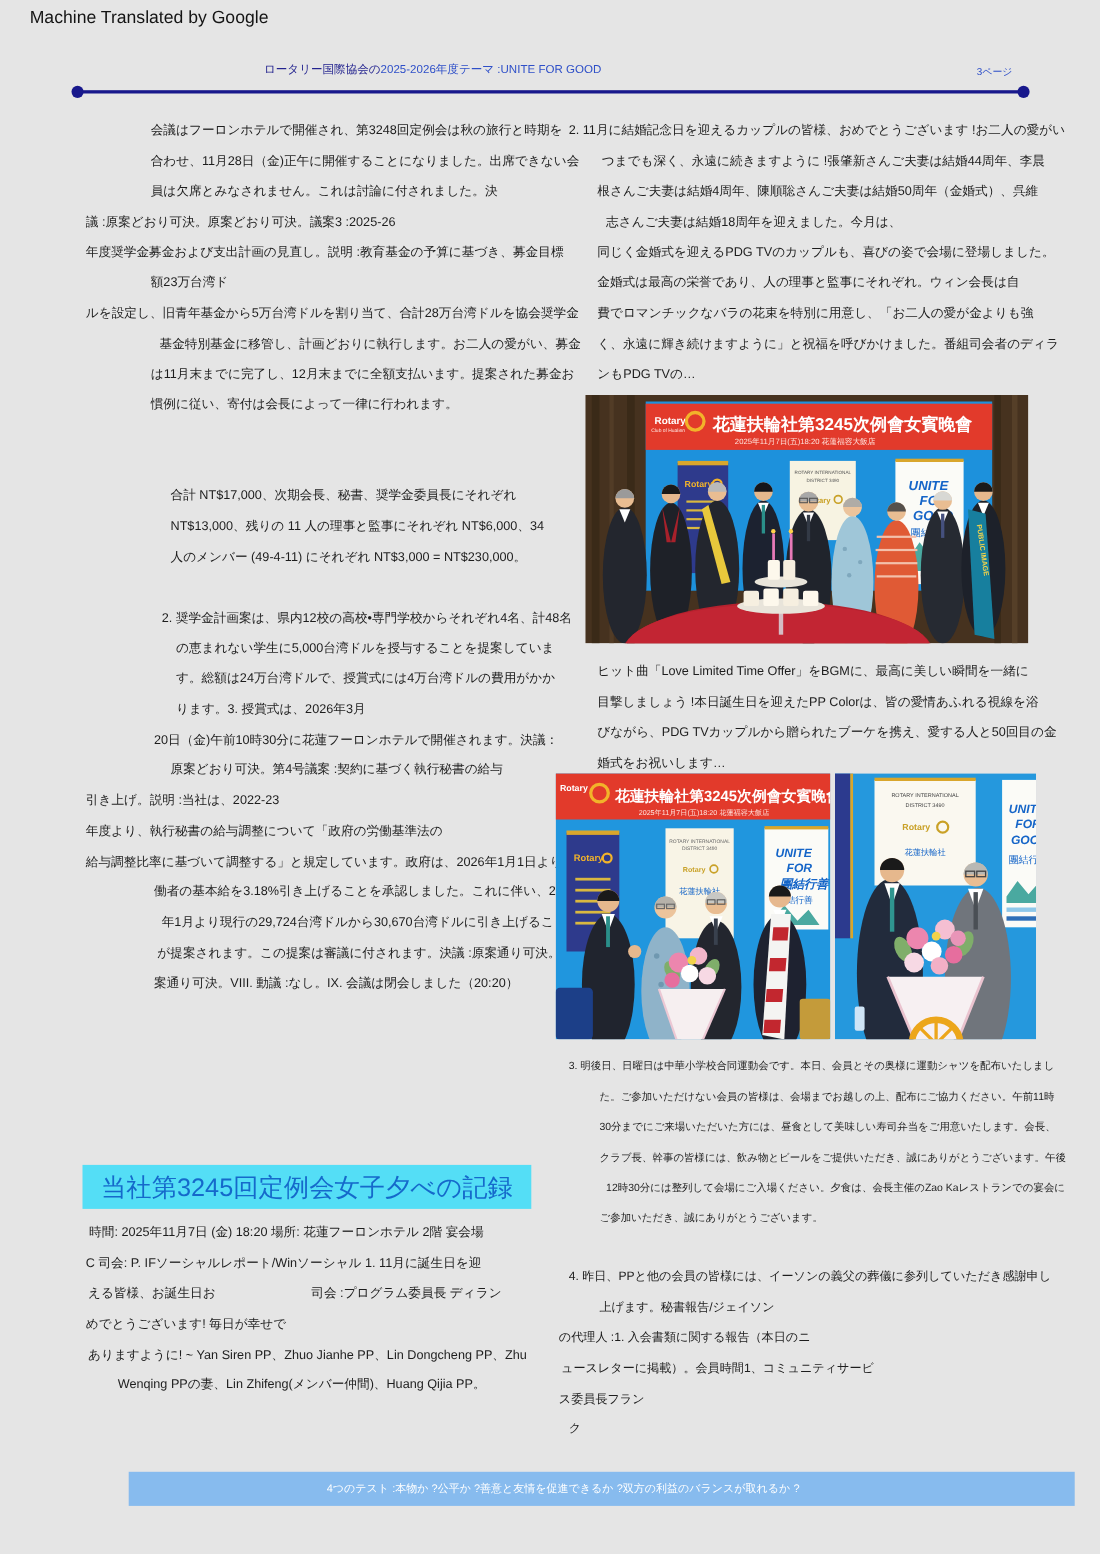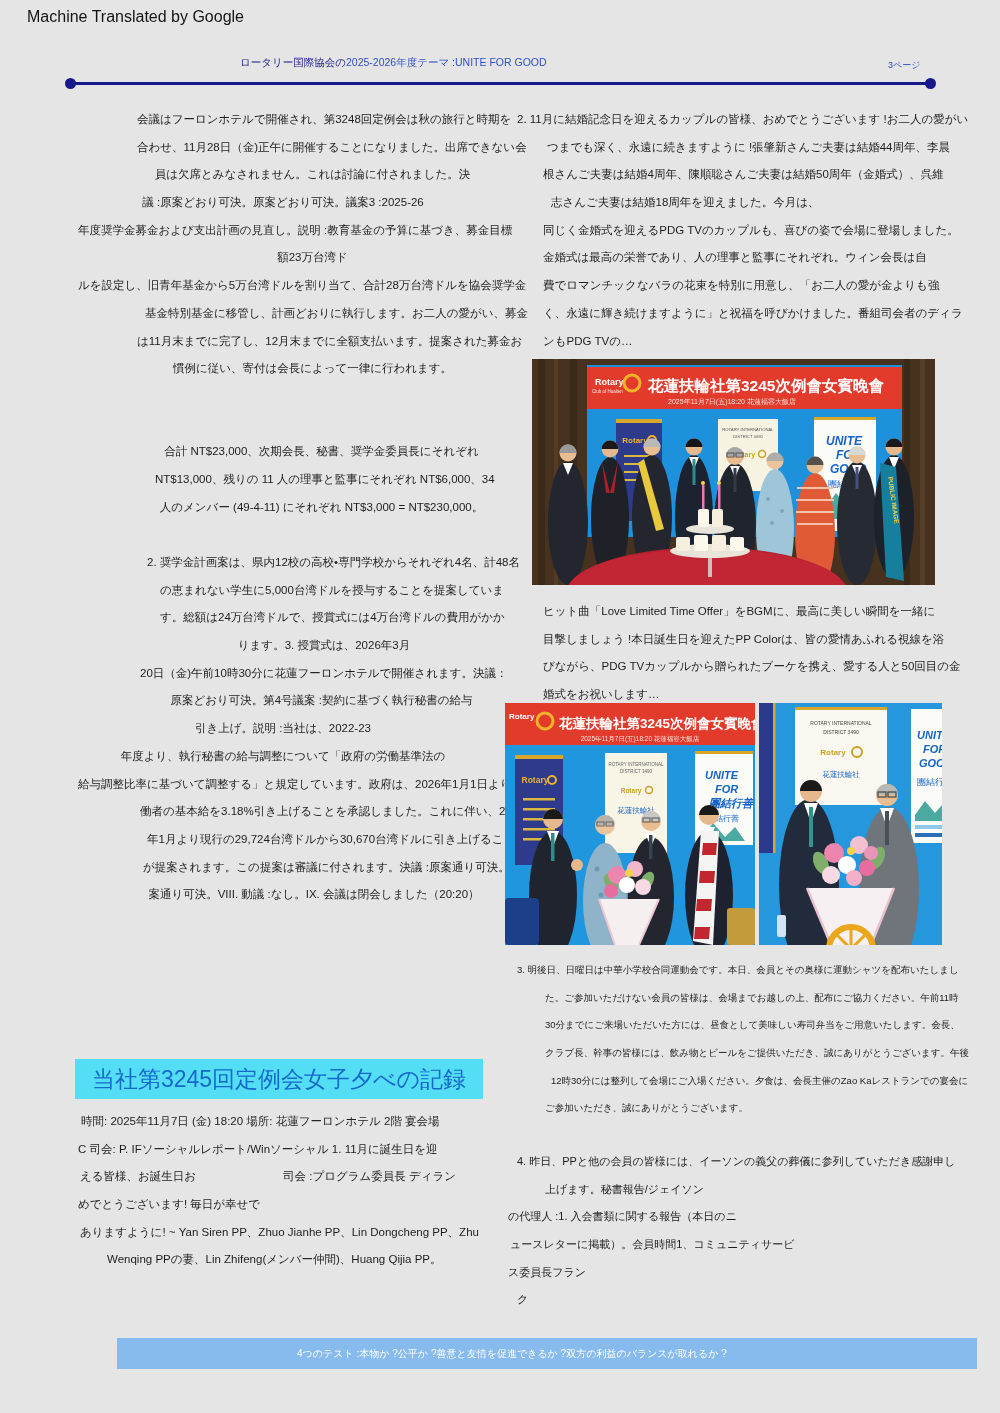--- a/index.html
+++ b/index.html
@@ -35,34 +35,34 @@
 
   <div class="abs theme">
     <span class="t1">ロータリー国際協会の</span><span class="t2">2025-2026年度テーマ :UNITE FOR GOOD</span>
   </div>
   <div class="abs pagenum">3ページ</div>
 
   <div class="abs rule"></div>
   <div class="abs dot dot-l"></div>
   <div class="abs dot dot-r"></div>
 
-  <div class="col" style="left:78px;top:106px;width:410px;text-align:center;">
+  <div class="col" style="left:78px;top:106px;width:410px;">
     <div class="ln" style="padding-left:59px">会議はフーロンホテルで開催され、第3248回定例会は秋の旅行と時期を</div>
     <div class="ln" style="padding-left:59px">合わせ、11月28日（金)正午に開催することになりました。出席できない会</div>
     <div class="ln" style="padding-left:59px">員は欠席とみなされません。これは討論に付されました。決</div>
     <div class="ln">議 :原案どおり可決。原案どおり可決。議案3 :2025-26</div>
     <div class="ln">年度奨学金募金および支出計画の見直し。説明 :教育基金の予算に基づき、募金目標</div>
     <div class="ln" style="padding-left:59px">額23万台湾ド</div>
     <div class="ln">ルを設定し、旧青年基金から5万台湾ドルを割り当て、合計28万台湾ドルを協会奨学金</div>
     <div class="ln" style="padding-left:67px">基金特別基金に移管し、計画どおりに執行します。お二人の愛がい、募金</div>
     <div class="ln" style="padding-left:59px">は11月末までに完了し、12月末までに全額支払います。提案された募金お</div>
     <div class="ln" style="padding-left:59px">慣例に従い、寄付は会長によって一律に行われます。</div>
     <div class="ln"></div>
     <div class="ln"></div>
-    <div class="ln" style="padding-left:77px">合計 NT$23,000、次期会長、秘書、奨学金委員長にそれぞれ</div>
+    <div class="ln" style="padding-left:77px">合計 NT$17,000、次期会長、秘書、奨学金委員長にそれぞれ</div>
     <div class="ln" style="padding-left:77px">NT$13,000、残りの 11 人の理事と監事にそれぞれ NT$6,000、34</div>
     <div class="ln" style="padding-left:77px">人のメンバー (49-4-11) にそれぞれ NT$3,000 = NT$230,000。</div>
     <div class="ln"></div>
     <div class="ln" style="padding-left:69px">2. 奨学金計画案は、県内12校の高校•専門学校からそれぞれ4名、計48名</div>
     <div class="ln" style="padding-left:82px">の恵まれない学生に5,000台湾ドルを授与することを提案していま</div>
     <div class="ln" style="padding-left:82px">す。総額は24万台湾ドルで、授賞式には4万台湾ドルの費用がかか</div>
     <div class="ln" style="padding-left:82px">ります。3. 授賞式は、2026年3月</div>
     <div class="ln" style="padding-left:62px">20日（金)午前10時30分に花蓮フーロンホテルで開催されます。決議：</div>
     <div class="ln" style="padding-left:77px">原案どおり可決。第4号議案 :契約に基づく執行秘書の給与</div>
     <div class="ln">引き上げ。説明 :当社は、2022-23</div>

